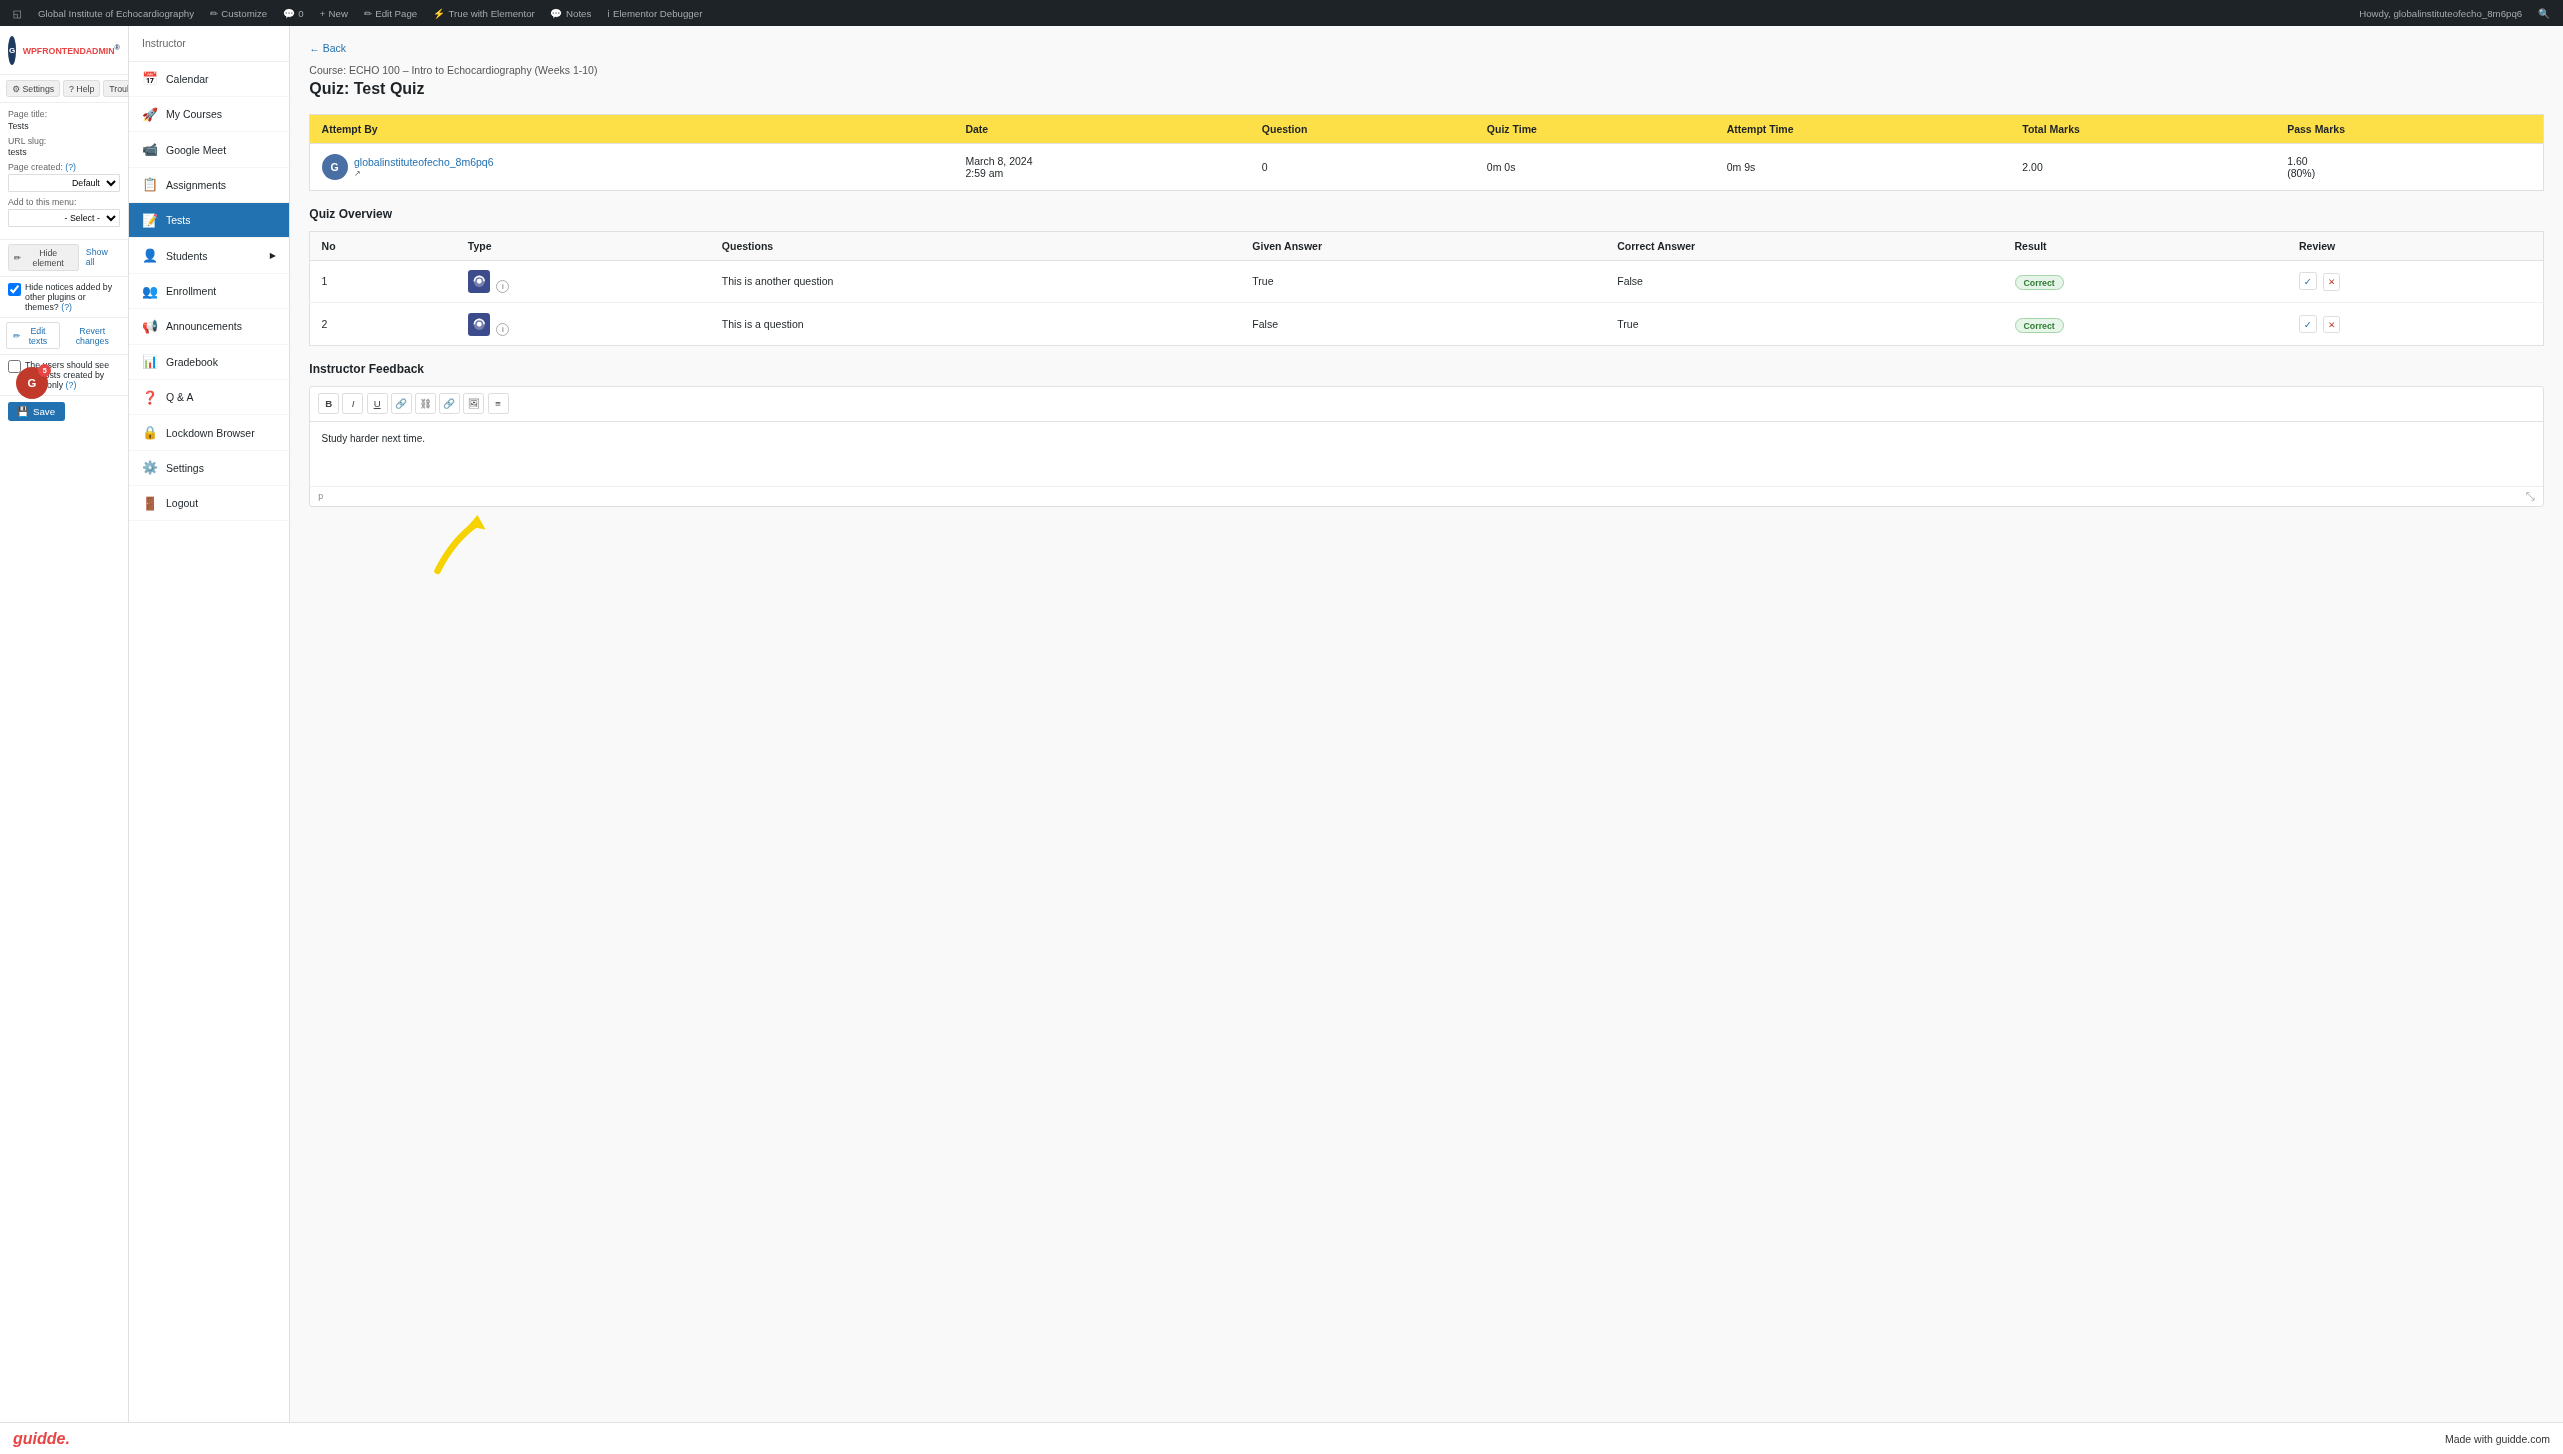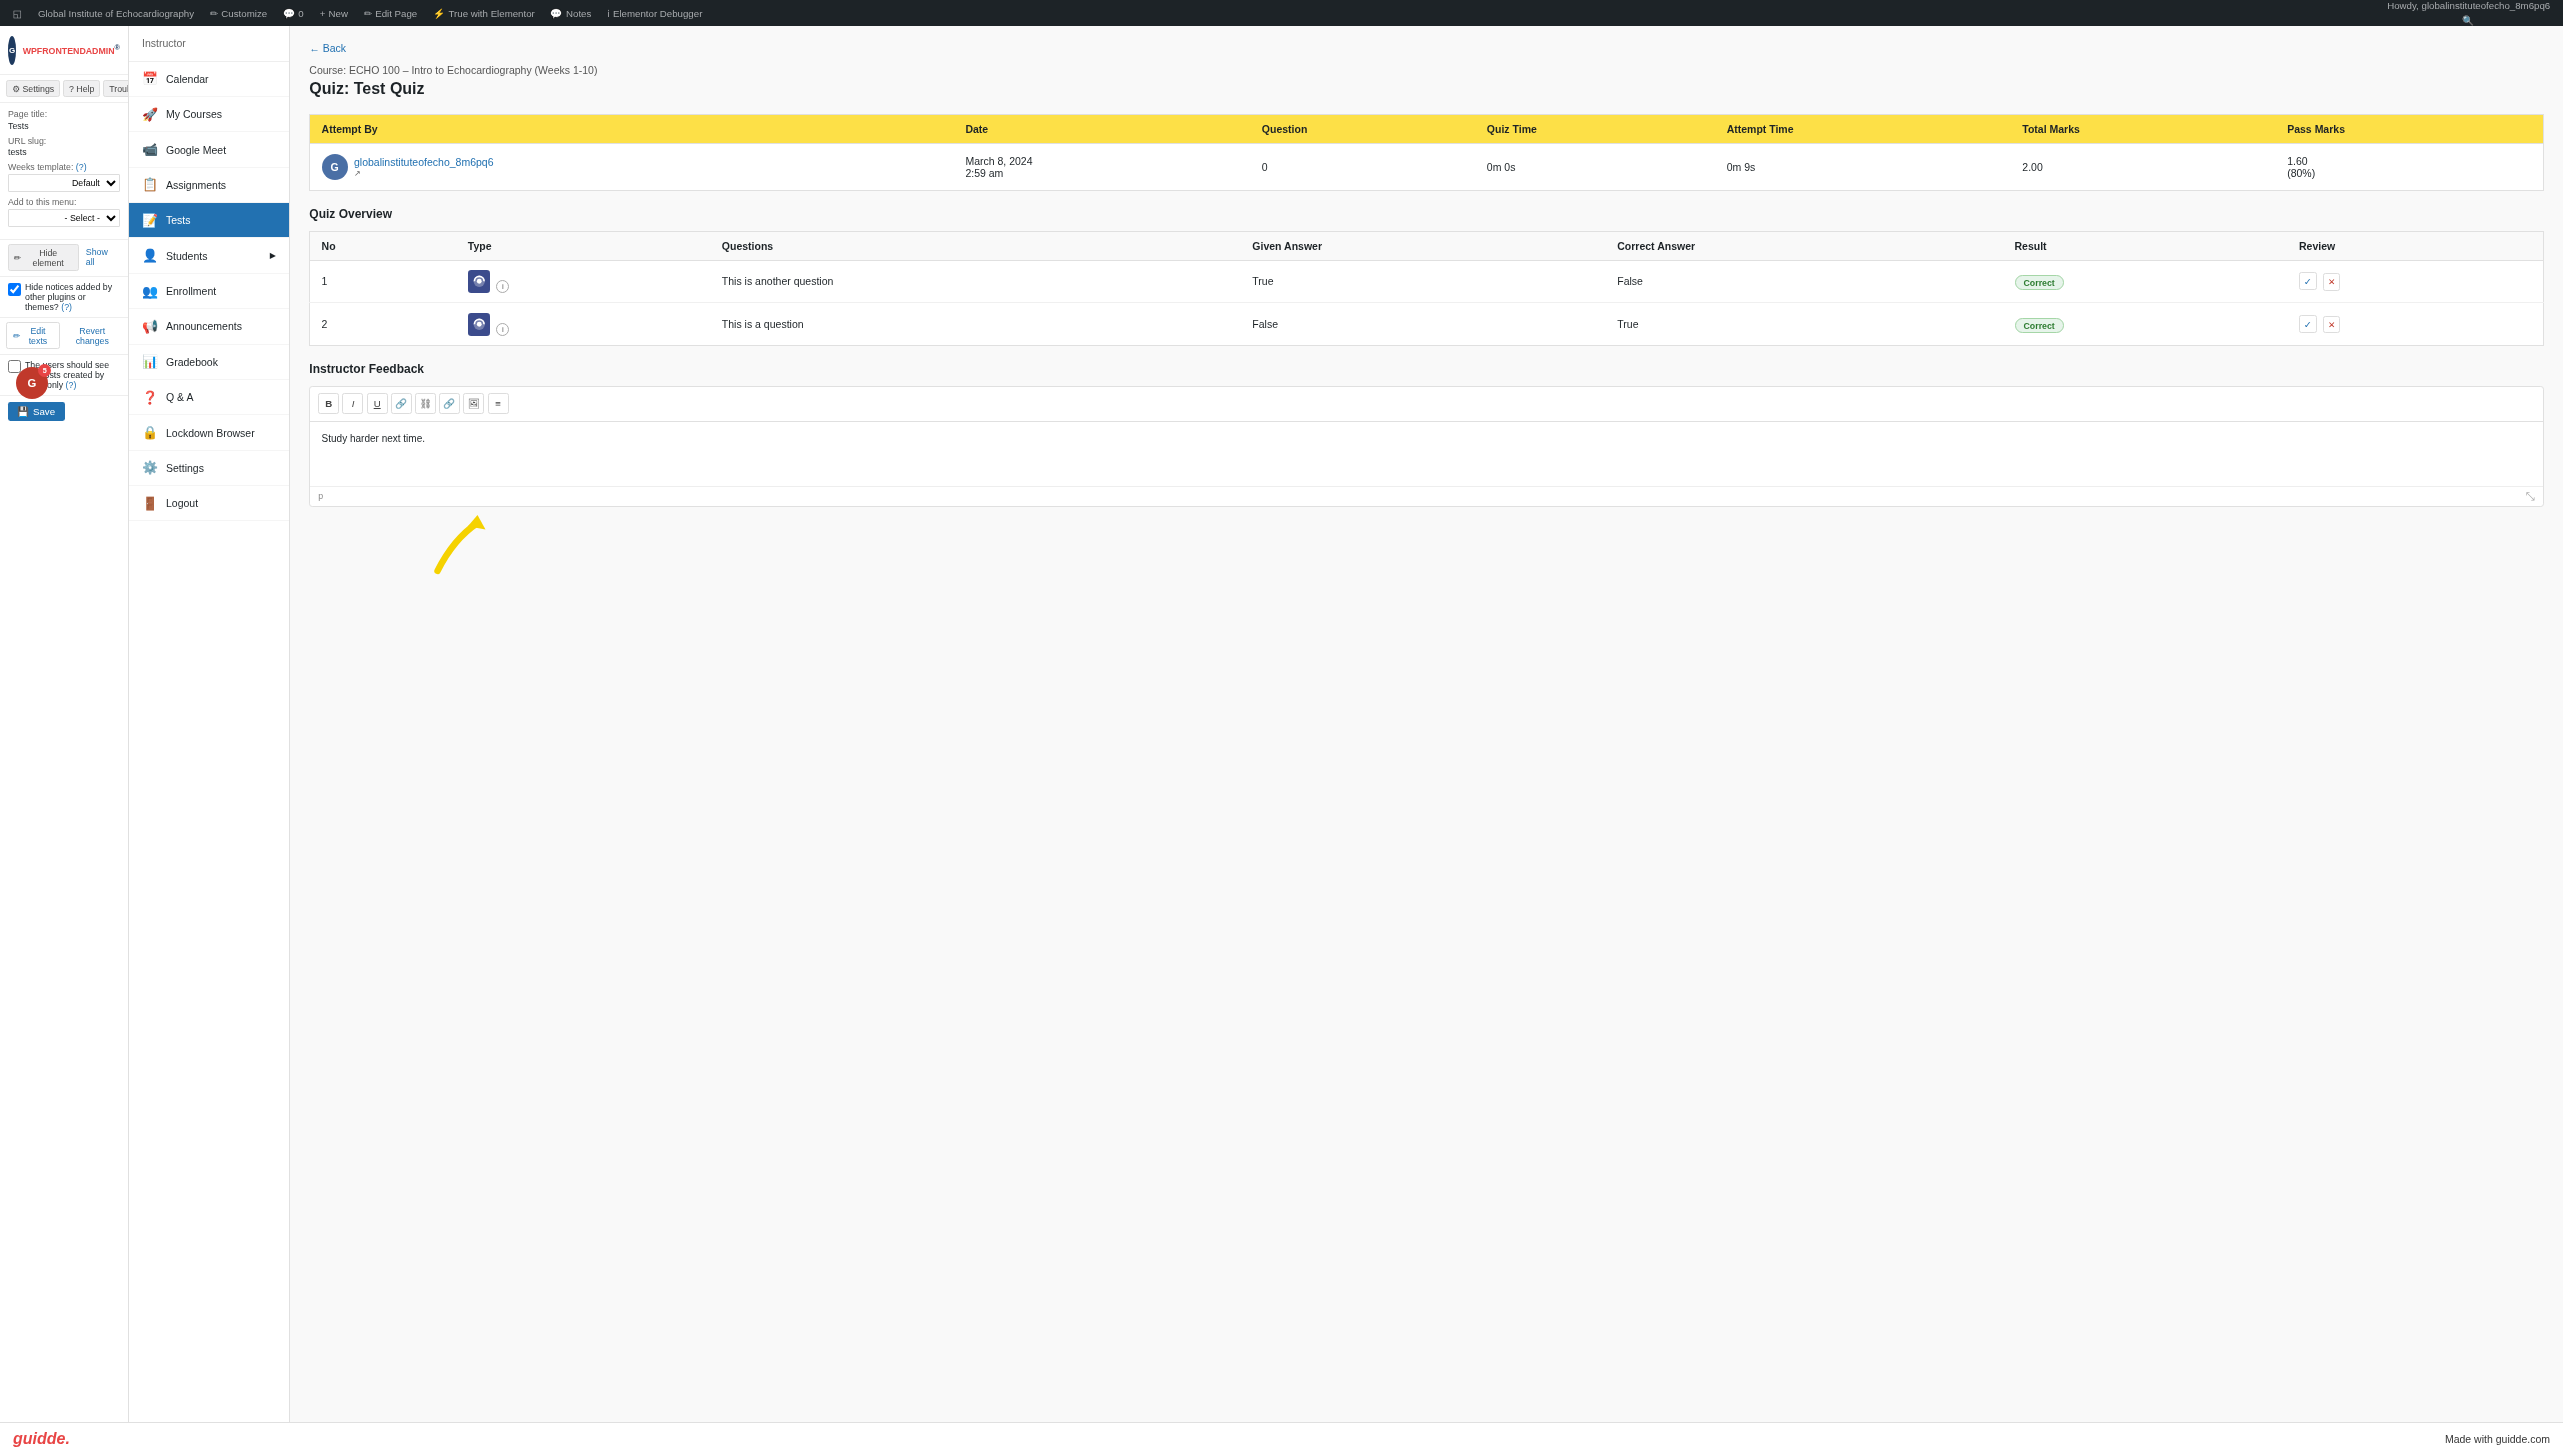--- a/index.html
+++ b/index.html
@@ -17,21 +17,21 @@
       position: fixed;
       top: 0; left: 0; right: 0;
       z-index: 100;
     }
     .admin-bar-item {
       display: flex; align-items: center; gap: 3.2px;
       padding: 0 6.4px; height: 100%;
       color: #a7aaad; font-size: 9.7px; cursor: pointer;
       white-space: nowrap;
     }
-    .admin-bar-right { margin-left: auto; display: flex; align-items: center; gap: 3.2px; flex-direction: column; }
+    .admin-bar-right { margin-left: auto; display: flex; align-items: center; gap: 3.2px; }
 
     
     .wp-sidebar {
       position: fixed;
       top: 26px; left: 0; bottom: 0;
       width: 129px;
       background: #fff;
       border-right: 0.8px solid #e0e0e0;
       overflow-y: auto;
       z-index: 50;
@@ -375,21 +375,21 @@
     <div class="page-meta-row">
       <span class="page-meta-label">Page title:</span>
       <span class="page-meta-value">Tests</span>
     </div>
     <div class="page-meta-row">
       <span class="page-meta-label">URL slug:</span>
       <span class="page-meta-value">tests</span>
     </div>
     <div class="page-meta-row">
       <span class="page-meta-label">
-        <span>Weeks template:</span>
+        <span>Page created:</span>
         <span style="cursor:pointer;color:#2271b1">(?)</span>
       </span>
       <select class="select-dropdown">
         <option>Default</option>
       </select>
     </div>
     <div class="page-meta-row">
       <span class="page-meta-label">Add to this menu:</span>
       <select class="select-dropdown">
         <option>- Select -</option>

